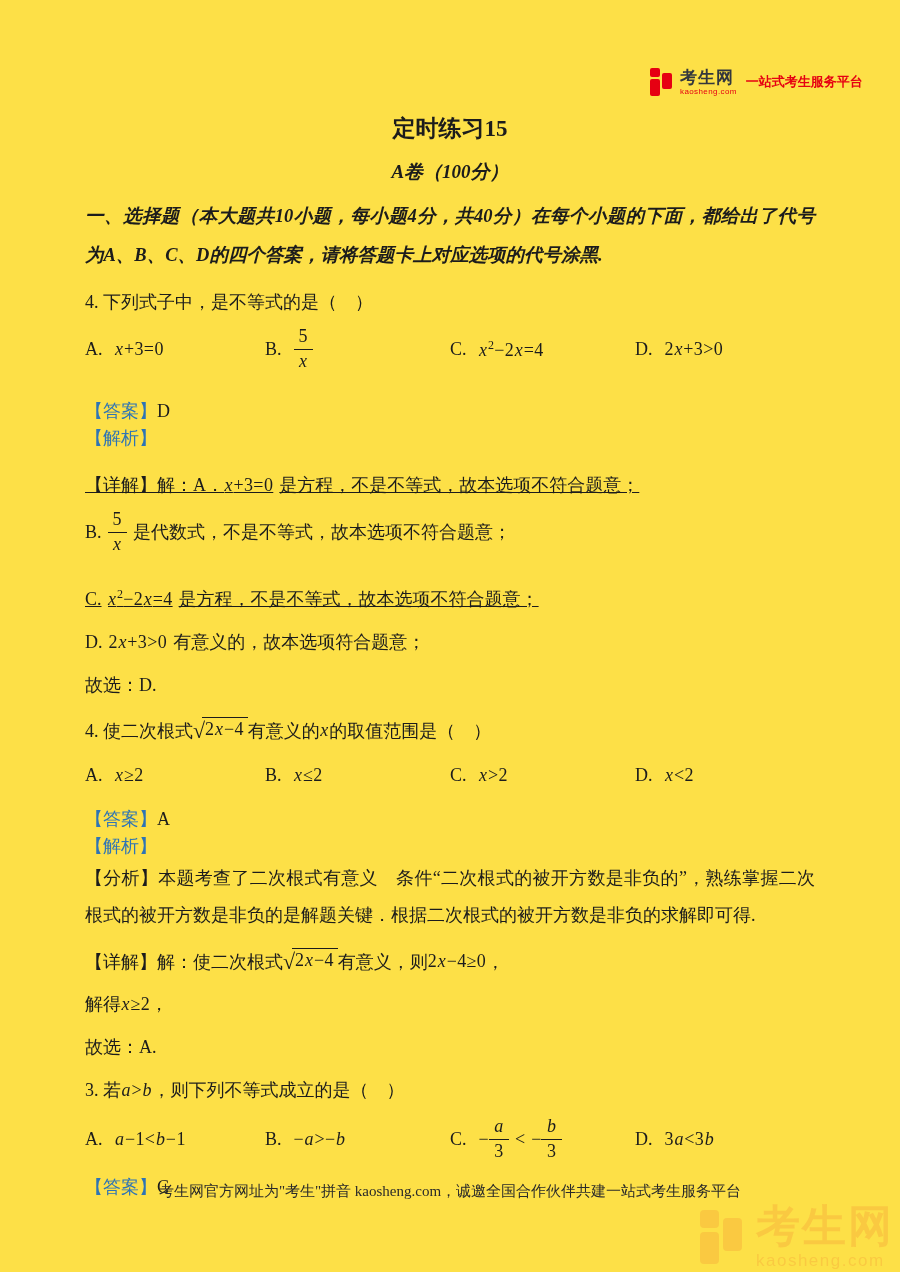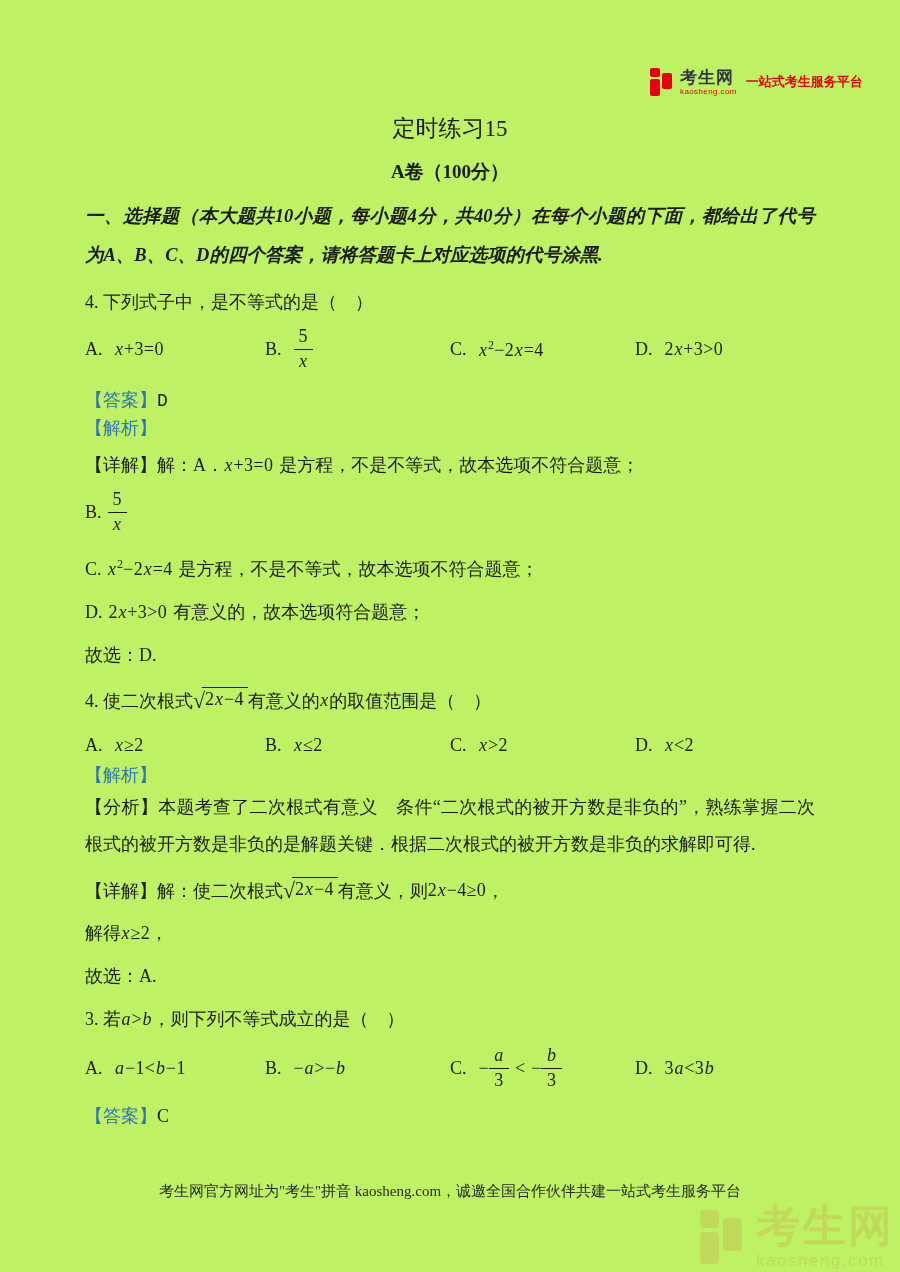--- a/index.html
+++ b/index.html
@@ -4,43 +4,43 @@
 <style>
   :root{
     --accent-blue:#2E74B5;
     --brand-red:#E60012;
     --ink:#1c1c1c;
   }
   html,body{margin:0;padding:0;background:#fff;}
   .page{
     position:relative;
     width:900px;height:1272px;
-    background:#bef264;
+    background:#fde047;
     overflow:hidden;
     font-family:"Liberation Serif","DejaVu Serif",serif;
     color:var(--ink);
     font-size:18px;
   }
   .main{padding:0 85px;}
 
   
   .brand{position:absolute;top:68px;left:650px;display:flex;align-items:center;}
   .brand-icon{position:relative;width:24px;height:28px;margin-right:6px;flex:0 0 auto;}
   .brand-icon i,.wm-icon i{position:absolute;background:var(--brand-red);border-radius:2px;}
   .brand-icon .b1{left:0;top:0;width:10px;height:9px;}
   .brand-icon .b2{left:0;top:11px;width:10px;height:17px;}
   .brand-icon .b3{left:12px;top:5px;width:10px;height:16px;}
   .brand-text{line-height:1;}
   .brand-name{font-size:17px;font-weight:bold;color:#33373d;font-family:"Liberation Sans",sans-serif;letter-spacing:1px;}
   .brand-domain{font-size:8px;color:var(--brand-red);font-family:"Liberation Sans",sans-serif;letter-spacing:.4px;margin-top:2px;}
   .brand-tagline{font-size:13px;font-weight:bold;color:var(--brand-red);margin-left:9px;font-family:Liberation Sans, sans-serif;white-space:nowrap;}
 
   
-  .title{margin:0;padding-top:114px;text-align:center;font-size:23px;font-weight:normal;line-height:30px;}
-  .subtitle{margin-top:16px;text-align:center;font-size:19px;font-weight:bold;line-height:24px;}
+  .title{margin:0;padding-top:114px;text-align:center;font-size:23px;font-weight:bold;line-height:30px;}
+  .subtitle{margin-top:16px;text-align:center;font-size:19px;font-weight:bold;line-height:24px;font-style:italic;}
   .intro{margin-top:13px;font-size:18.5px;font-weight:bold;line-height:39px;text-align:justify;font-style:italic;}
 
   
   .row{line-height:27px;}
   .para{line-height:37px;text-align:justify;}
   .blue{color:var(--accent-blue);}
   .mrow{display:flex;align-items:center;flex-wrap:nowrap;}
   .gap6{margin-right:6px;}
   [data-math]{letter-spacing:.4px;white-space:nowrap;}
   [data-math] i{font-family:"Liberation Serif",serif;padding:0 .5px;}
@@ -67,21 +67,21 @@
   .wm-icon{position:relative;width:46px;height:58px;margin-right:10px;}
   .wm-icon i{background:rgba(230,0,18,.10);border-radius:4px;}
   .wm-icon .b1{left:0;top:2px;width:19px;height:18px;}
   .wm-icon .b2{left:0;top:24px;width:19px;height:32px;}
   .wm-icon .b3{left:23px;top:10px;width:19px;height:33px;}
   .wm-text{line-height:1;}
   .wm-name{font-size:44px;font-weight:bold;color:rgba(230,0,18,.10);font-family:"Liberation Sans",sans-serif;letter-spacing:2px;}
   .wm-domain{font-size:17px;color:rgba(230,0,18,.10);font-family:"Liberation Sans",sans-serif;letter-spacing:1.5px;margin-top:4px;}
 
   
-  .mt2{margin-top:2px;}.mt4{margin-top:4px;}.mt6{margin-top:8px;font-family:Liberation Mono, monospace;}.mt10{margin-top:10px;}.mt12{margin-top:0;}
+  .mt2{margin-top:2px;}.mt4{margin-top:4px;}.mt6{margin-top:18px;}.mt10{margin-top:20px;text-decoration:underline;}.mt12{margin-top:0;}
   .mt14{margin-top:14px;}.mt16{margin-top:16px;}.mt18{margin-top:18px;}
   .tall{min-height:62px;}
 </style>
 </head>
 <body>
 
 <div class="page">
 
   <div class="brand">
     <span class="brand-icon">
@@ -138,20 +138,21 @@
     <div class="row mt10">
       <span>【详解】</span><span>解：A．</span><span class="gap6" data-math=""><i>x</i>+3=0</span><span>是方程，不是不等式，故本选项不符合题意；</span>
     </div>
 
     <div class="mrow mt4" style="min-height:58px;">
       <span class="gap6">B.</span>
       <span class="frac gap6">
         <span class="num" data-math="">5</span>
         <span class="den" data-math=""><i>x</i></span>
       </span>
+      <span>是代数式，不是不等式，故本选项不符合题意；</span>
     </div>
 
     <div class="row mt10">
       <span class="gap6">C.</span><span class="gap6" data-math=""><i>x</i><sup>2</sup>−2<i>x</i>=4</span><span>是方程，不是不等式，故本选项不符合题意；</span>
     </div>
 
     <div class="row mt16">
       <span class="gap6">D.</span><span class="gap6" data-math="">2<i>x</i>+3&gt;0</span><span>有意义的，故本选项符合题意；</span>
     </div>
 
@@ -177,20 +178,23 @@
       <span class="opt">
         <span class="lab">C.</span>
         <span data-math=""><i>x</i>&gt;2</span>
       </span>
       <span class="opt">
         <span class="lab">D.</span>
         <span data-math=""><i>x</i>&lt;2</span>
       </span>
     </div>
 
+    <div class="row mt14">
+      <span class="blue">【答案】</span><span>A</span>
+    </div>
 
     <div class="row mt12">
       <span class="blue">【解析】</span>
     </div>
 
     <div class="para mt12">
       <span>【分析】</span><span>本题考查了二次根式有意义　条件“二次根式的被开方数是非负的”，熟练掌握二次根式的被开方数是非负的是解题关键．根据二次根式的被开方数是非负的求解即可得.</span>
     </div>
 
     <div class="mrow mt14">

